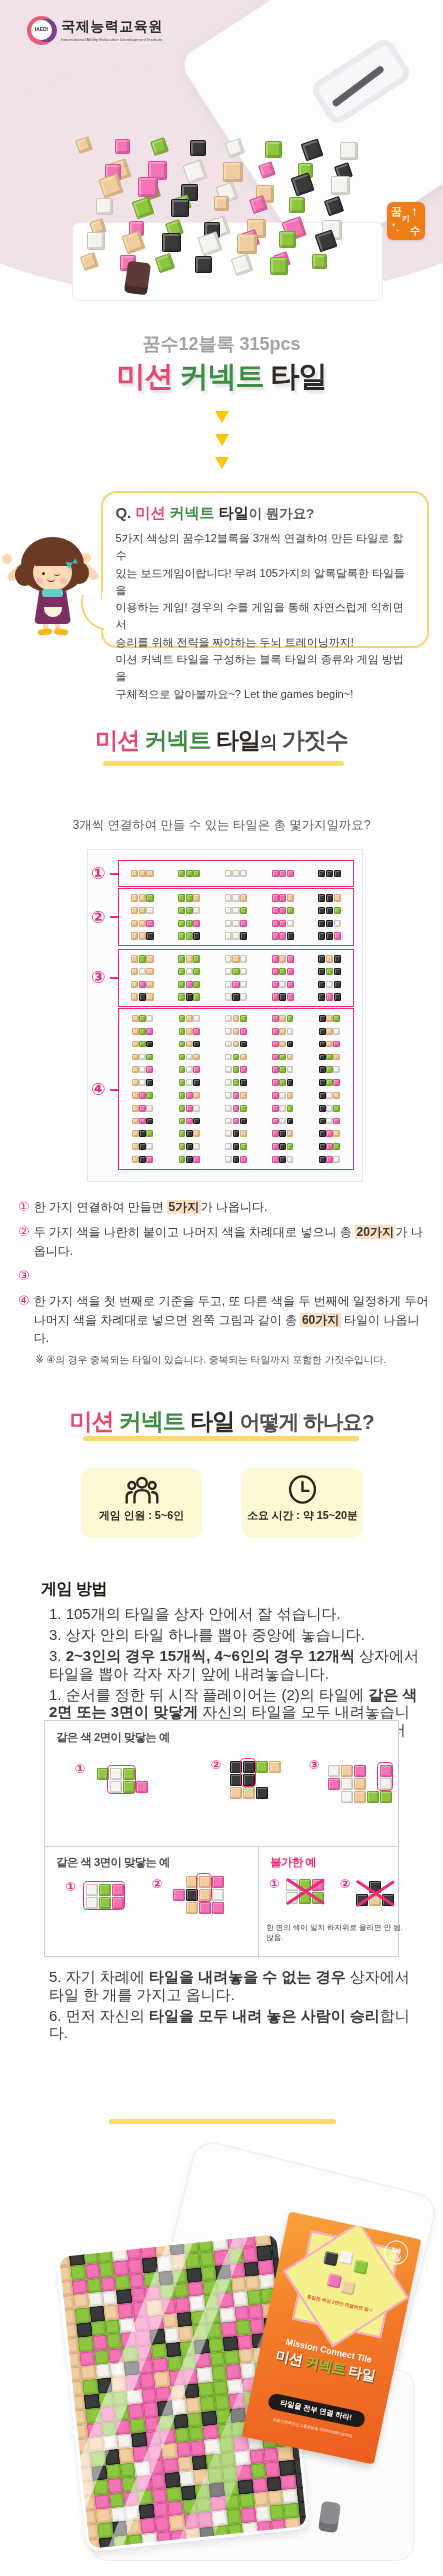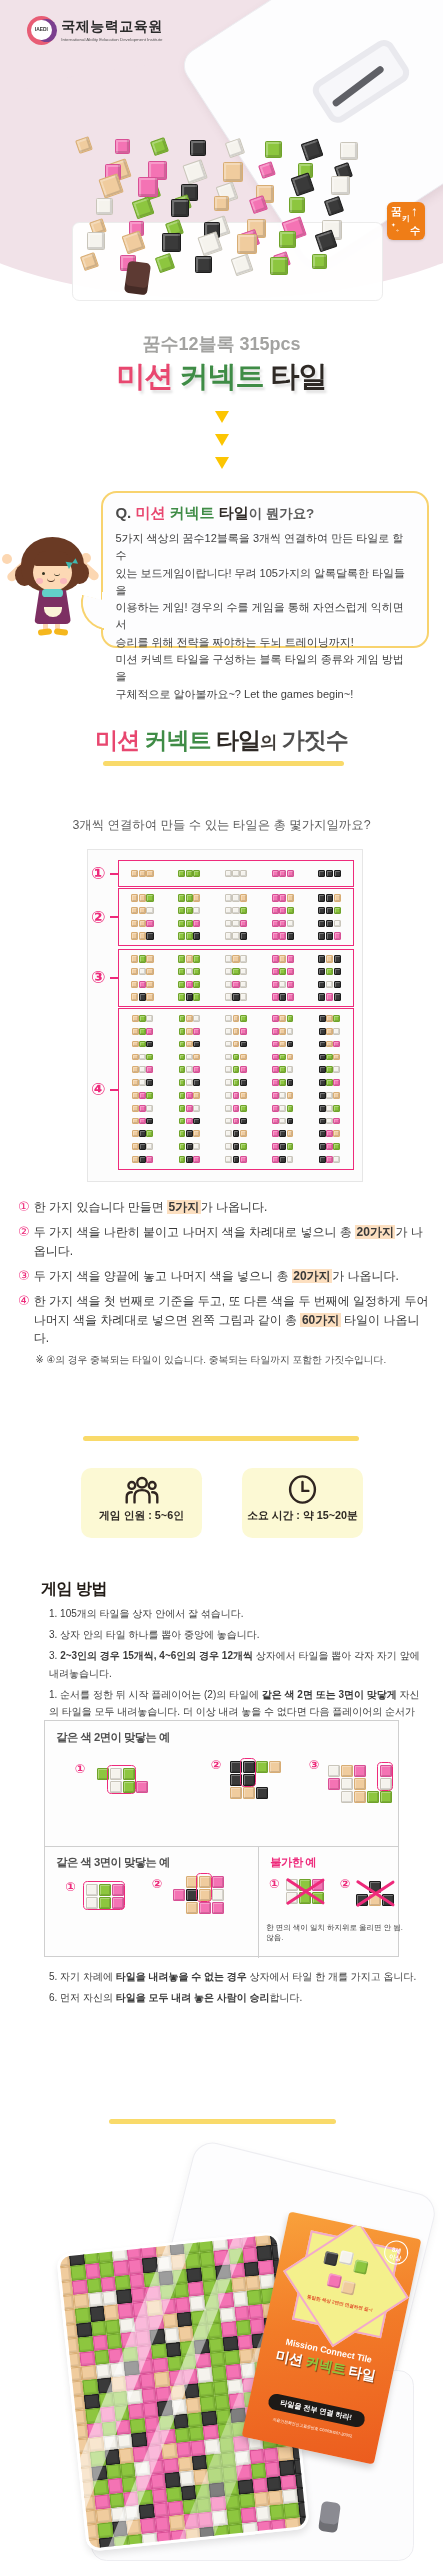--- a/index.html
+++ b/index.html
@@ -92,21 +92,21 @@
   .note-item{display:flex;margin-bottom:6.7px;line-height:18.5px;}
   .note-num{color:#ee2a7b;font-size:13px;margin-right:4.1px;flex:0 0 auto;}
   .bd{font-weight:bold;}
   .hlt{background:#fcdfc0;padding:0 1.5px;}
   .footnote{margin:1px 0 0 17.5px;font-size:9.8px;color:#4c4c4c;}
   
   .card{position:absolute;width:121px;height:70px;background:#fcf9d4;border-radius:10.3px;text-align:center;box-sizing:border-box;padding-top:7.2px;}
   .card .lbl{font-size:10.8px;color:#2f2a25;margin-top:3.1px;font-weight:bold;}
   
   .method-title{position:absolute;left:41px;top:1566px;font-size:16px;font-weight:bold;color:#231d18;letter-spacing:-0.5px;}
-  .steps{position:absolute;font-size:10px;color:#3a3a3a;line-height:17.5px;width:371px;}
+  .steps{position:absolute;font-size:15px;color:#3a3a3a;line-height:17.5px;width:371px;}
   .step{margin-bottom:3.6px;padding-left:0;}
   
   .ex-table{position:absolute;left:44px;top:1720px;width:355px;height:237px;border:0.8px solid #cfcfcf;background:#fdfdfd;box-sizing:border-box;}
   .ex-top{position:absolute;left:0;top:0;width:100%;height:126px;border-bottom:0.8px solid #cfcfcf;box-sizing:border-box;}
   .ex-bl{position:absolute;left:0;top:126px;width:214px;height:111px;border-right:0.8px solid #cfcfcf;box-sizing:border-box;}
   .ex-br{position:absolute;left:214px;top:126px;right:0;height:111px;}
   .ex-title{position:absolute;font-size:11.3px;color:#4f4f4f;font-weight:bold;letter-spacing:-0.5px;}
   .ex-title.pink{color:#ee2a7b;}
   .ex-num{position:absolute;font-size:12.4px;color:#ee2a7b;font-weight:bold;}
   .ex-grid{position:absolute;display:grid;gap:1px;}
@@ -864,37 +864,42 @@
     <span class="tg-label" style="top:229px;">④</span>
     <i class="tg-line" style="top:23px;"></i>
     <i class="tg-line" style="top:66px;"></i>
     <i class="tg-line" style="top:127px;"></i>
     <i class="tg-line" style="top:239px;"></i>
   </div>
 
   <div class="notes" id="varietyNotes">
       <div class="note-item">
         <span class="note-num">①</span>
-        <span><span>한 가지 있습니다 만들면 </span><span class="hlt bd">5가지</span><span>가 나옵니다.</span></span>
+        <span><span>한 가지 연결하여 만들면 </span><span class="hlt bd">5가지</span><span>가 나옵니다.</span></span>
       </div>
       <div class="note-item">
         <span class="note-num">②</span>
         <span><span>두 가지 색을 나란히 붙이고 나머지 색을 차례대로 넣으니 총 </span><span class="hlt bd">20가지</span><span>가 나옵니다.</span></span>
       </div>
       <div class="note-item">
         <span class="note-num">③</span>
-        <span><span>두 가지 색을 양끝에 놓고 나머지 색을 넣으니 총 </span><span class="hlt bd">20가지</span><span>가 나옵니다.</span></span>
       </div>
       <div class="note-item">
         <span class="note-num">④</span>
         <span><span>한 가지 색을 첫 번째로 기준을 두고, 또 다른 색을 두 번째에 일정하게 두어 나머지 색을 차례대로 넣으면 왼쪽 그림과 같이 총 </span><span class="hlt bd">60가지</span><span> 타일이 나옵니다.</span></span>
       </div>
       <div class="footnote">※ ④의 경우 중복되는 타일이 있습니다. 중복되는 타일까지 포함한 가짓수입니다.</div>
     </div>
 
+  <h2 class="abs ctr sec-title" style="top:1406px;margin:0;">
+    <span class="w-pink">미션</span>
+    <span class="w-green">커넥트</span>
+    <span class="w-dark">타일</span>
+    <span class="tail-gray" style="font-size:20.6px;">어떻게 하나요?</span>
+  </h2>
   <div class="brush" style="left:83px;top:1436px;width:276px;"></div>
 
   <div class="card" style="left:81px;top:1468px;">
     <svg width="34" height="29" viewBox="0 0 100 84">
       <g fill="none" stroke="#2f2520" stroke-width="7" stroke-linecap="round">
         <circle cx="50" cy="22" r="14"></circle>
         <path d="M28 80 L28 62 Q28 44 50 44 Q72 44 72 62 L72 80"></path>
         <circle cx="20" cy="30" r="10"></circle>
         <path d="M5 80 L5 64 Q5 50 20 50"></path>
         <circle cx="80" cy="30" r="10"></circle>

